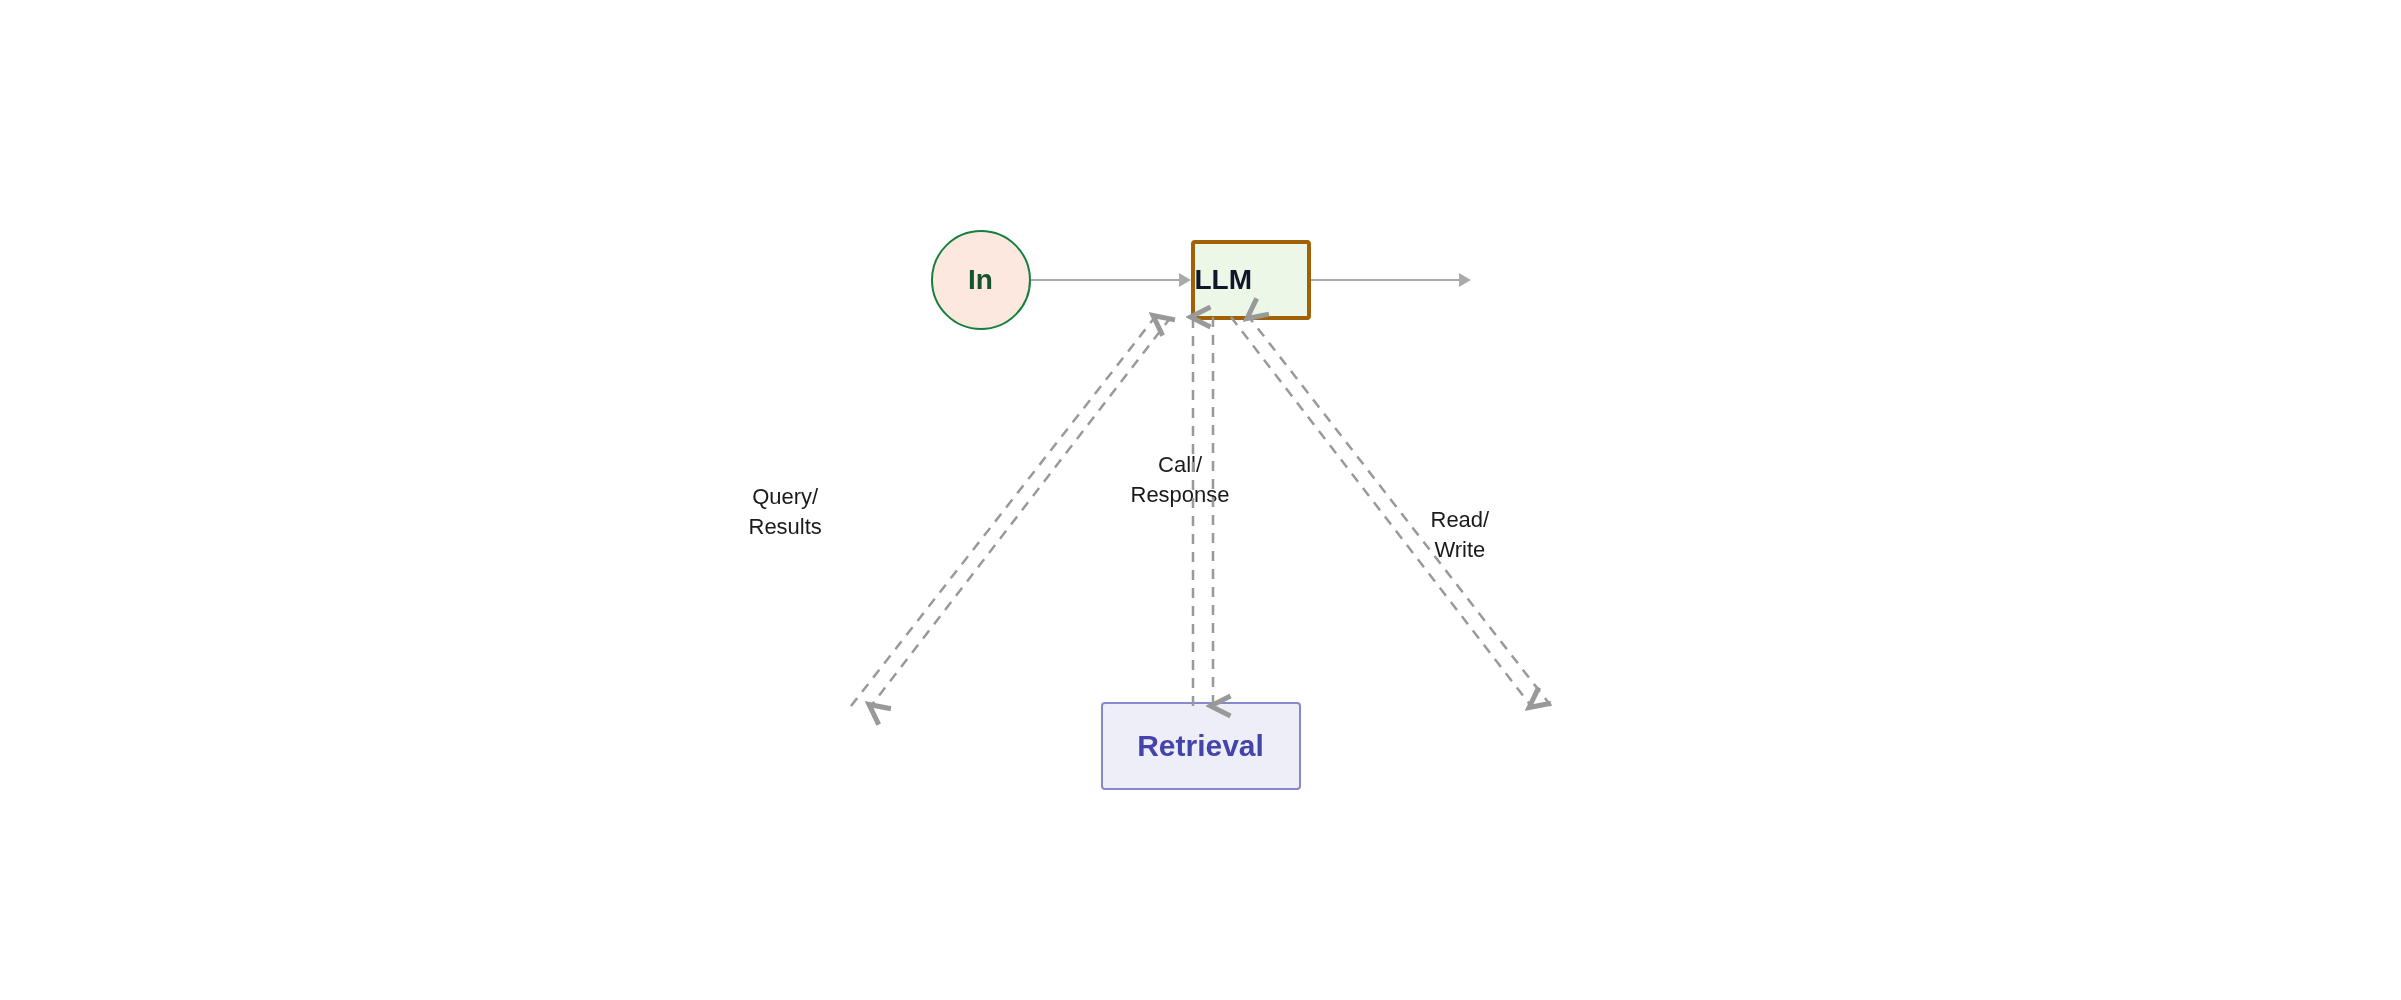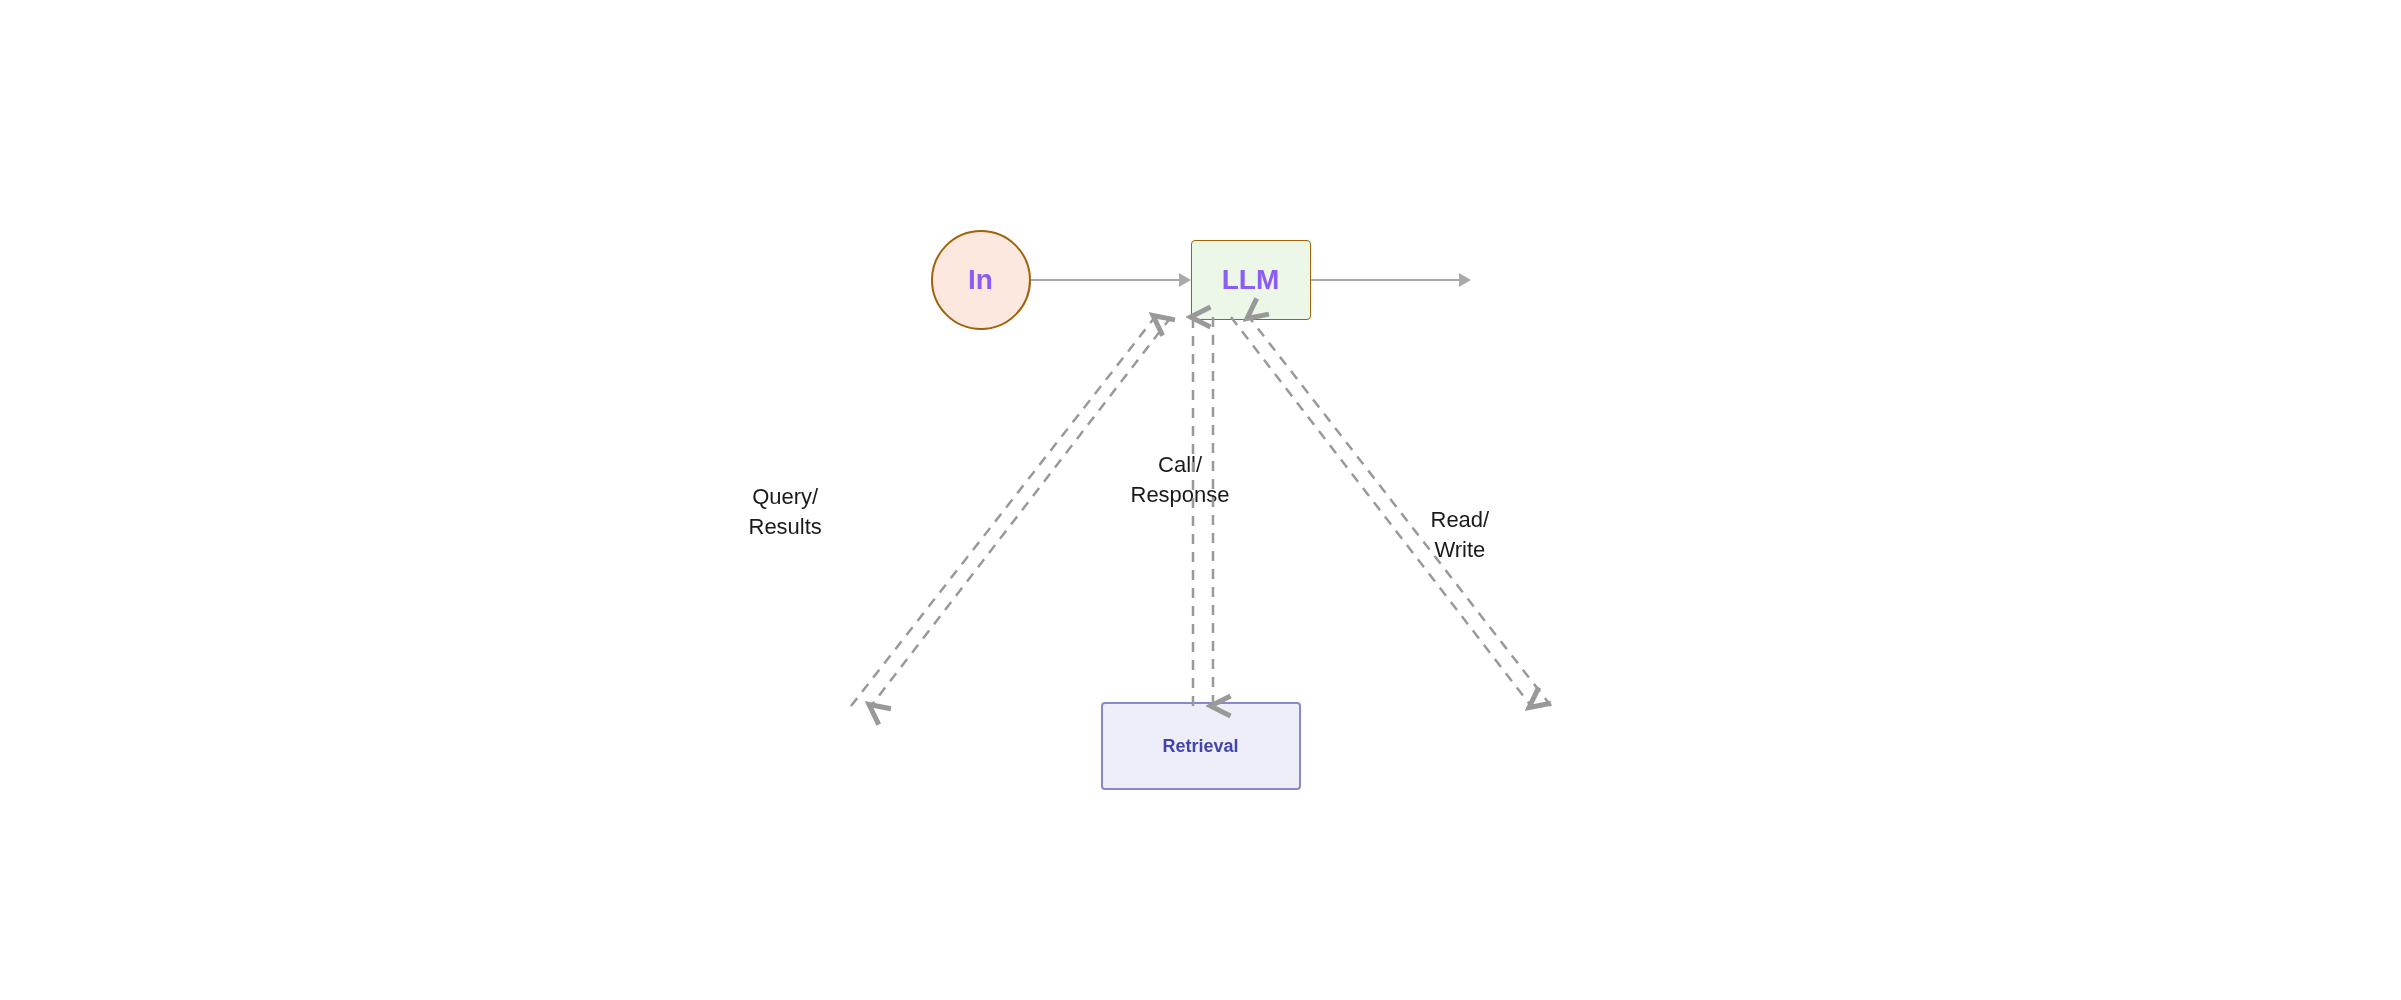--- a/index.html
+++ b/index.html
@@ -29,42 +29,41 @@
       align-items: center;
       justify-content: center;
       gap: 0;
     }
 
     .node-circle {
       width: 100px;
       height: 100px;
       border-radius: 50%;
       background: #fde8e0;
-      border: 2px solid #a16207;
+      border: 2px solid #15803d;
       display: flex;
       align-items: center;
       justify-content: center;
       font-size: 28px;
       font-weight: 700;
-      color: #8b5cf6;
+      color: #14532d;
       flex-shrink: 0;
     }
 
     .node-llm {
       width: 120px;
       height: 80px;
       border-radius: 4px;
       background: #edf7e8;
-      border: 1px solid #a16207;
+      border: 4px solid #a16207;
       display: flex;
       align-items: center;
-      justify-content: center;
       font-size: 28px;
       font-weight: 700;
-      color: #8b5cf6;
+      color: #0f172a;
       flex-shrink: 0;
     }
 
     .arrow-h {
       display: flex;
       align-items: center;
       width: 160px;
       flex-shrink: 0;
     }
 
@@ -95,21 +94,21 @@
 
     .node-box {
       width: 200px;
       height: 88px;
       border-radius: 4px;
       background: #eeeef8;
       border: 2px solid #8888cc;
       display: flex;
       align-items: center;
       justify-content: center;
-      font-size: 18px;
+      font-size: 30px;
       font-weight: 700;
       color: #4444aa;
     }
 
     .node-tools {
       width: 200px;
       height: 104px;
     }
 
     

